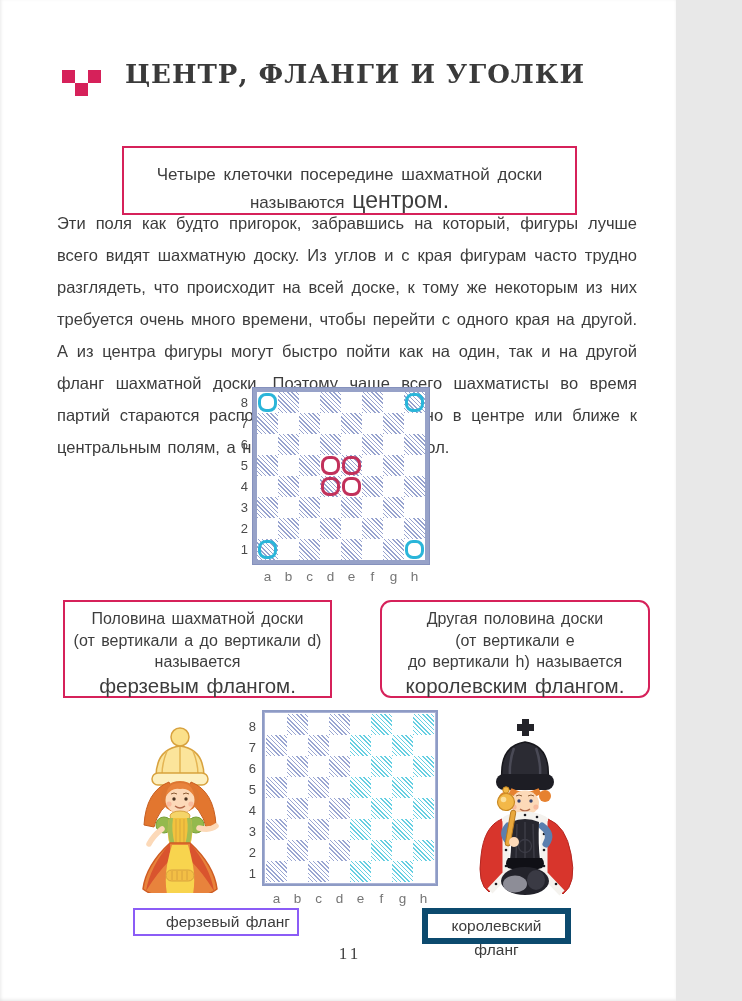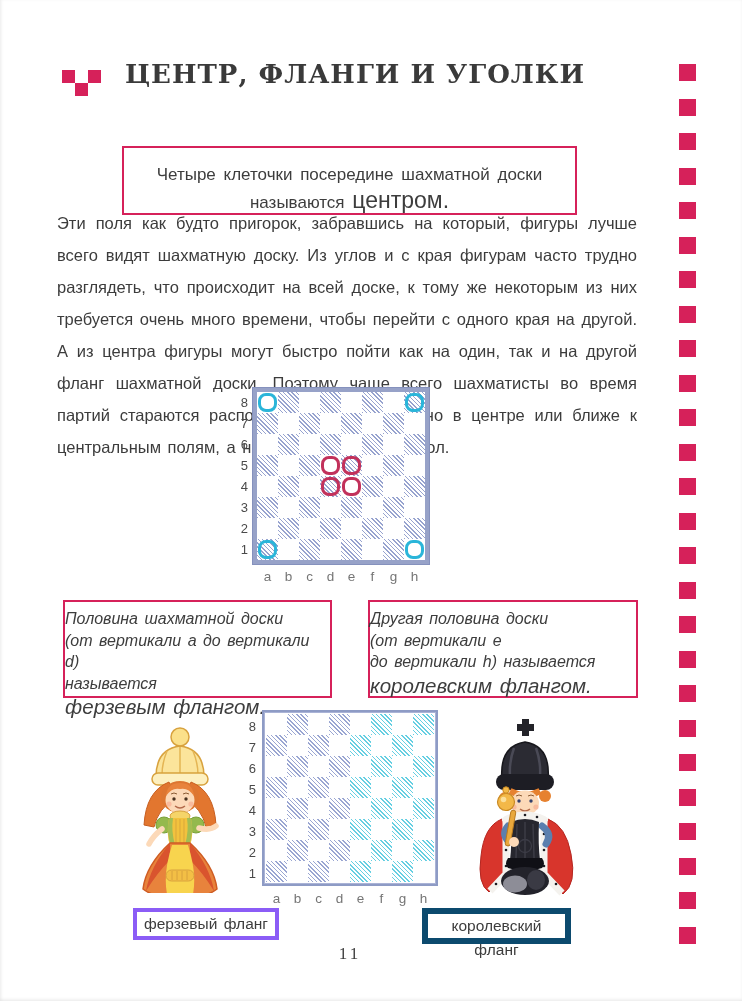--- a/index.html
+++ b/index.html
@@ -1,17 +1,17 @@
 <!DOCTYPE html>
 <html style="--accent: #d6215a;"><head>
 <meta charset="utf-8">
 <style>
   html,body{margin:0;padding:0;background:#e8e8e8;}
   .page{
-    position:relative;width:742px;height:1001px;background:#ffffff;
+    position:relative;width:676px;height:1001px;background:#ffffff;
     font-family:"Liberation Sans",sans-serif;color:#3b3b3b;overflow:hidden;
     box-shadow:inset 0 -2px 3px rgba(0,0,0,.06), inset 2px 0 3px rgba(0,0,0,.04);
   }
   
   .title-icon{position:absolute;left:62px;top:70px;width:40px;height:27px;}
   .title-icon span{position:absolute;width:13px;height:13px;background:var(--accent);}
   .title-icon .s1{left:0;top:0}
   .title-icon .s2{left:26px;top:0}
   .title-icon .s3{left:13px;top:13px}
   .page-title{
@@ -43,31 +43,31 @@
   .ranks div{height:21px;line-height:21px;}
   #board1-ranks{left:230px;top:392px;}
   #board2-ranks{left:238px;top:716px;}
   .files{position:absolute;display:flex;font-size:13.5px;color:#757575;}
   .files div{width:21px;text-align:center;}
   #board1-files{left:257px;top:569px;}
   #board2-files{left:266px;top:891px;}
   
   .flank-box{
     position:absolute;top:600px;height:88px;border:2px solid var(--accent);
-    padding-top:6px;font-size:16px;line-height:21.5px;color:#3d3d3d;word-spacing:2px;font-style:italic;
+    text-align:center;padding-top:6px;font-size:16px;line-height:21.5px;color:#3d3d3d;word-spacing:2px;
   }
   #flank-left{left:63px;width:265px;}
-  #flank-right{left:368px;width:266px;}
+  #flank-right{left:380px;width:266px;border-radius:11px;}
   .flank-box .term{font-size:20.5px;line-height:26px;}
   
   .flank-label{
     position:absolute;top:908px;height:24px;line-height:24px;text-align:center;
     font-size:15.5px;color:#3d3d3d;background:#fff;word-spacing:2px;
   }
-  #label-queen{left:133px;width:138px;border:4px solid #8b5cf6;}
+  #label-queen{left:133px;width:138px;border:2px solid #8b5cf6;padding-left:24px;}
   #label-king{left:422px;width:137px;border:6px solid #0c4a6e;}
   
   .page-number{position:absolute;left:280px;top:944px;width:140px;text-align:center;
     font-size:17px;color:#3f3f3f;letter-spacing:3px;font-family:Liberation Serif, serif;}
   
   .edge-mark{position:absolute;left:679px;width:17px;height:17px;background:var(--accent);}
   
   .illu{position:absolute;}
   #queen-illu{left:112px;top:723px;width:135px;height:170px;}
   #king-illu{left:458px;top:716px;width:135px;height:182px;}

